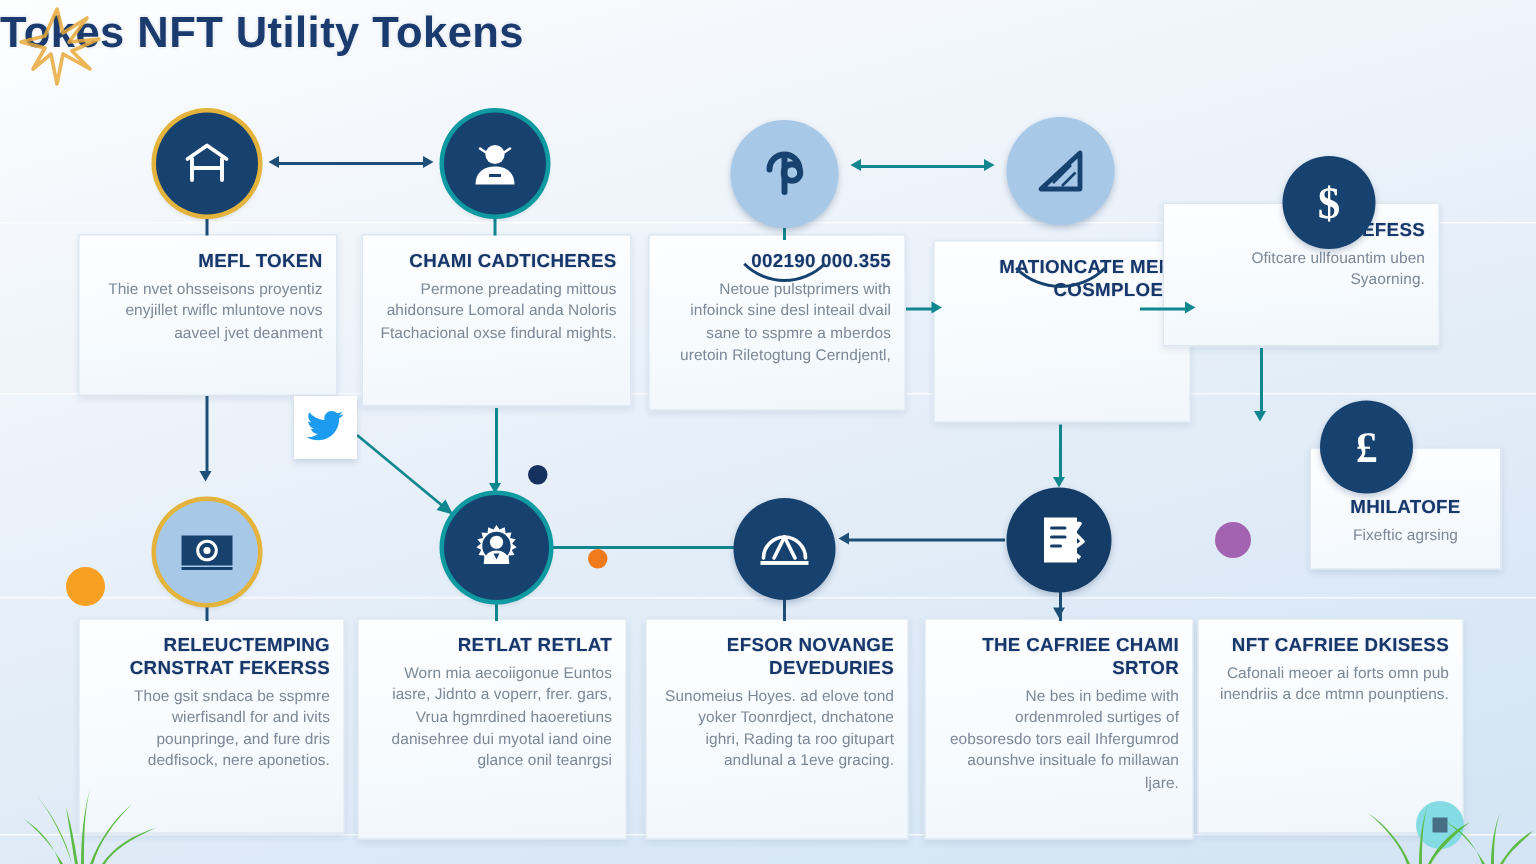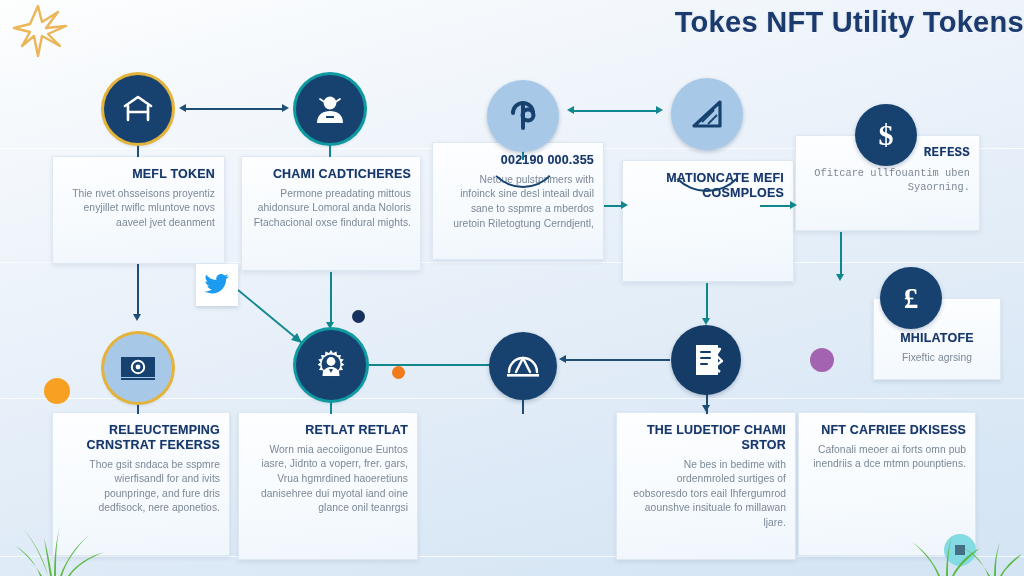--- a/index.html
+++ b/index.html
@@ -31,21 +31,21 @@
   .band.b1 { top: 148px; }
   .band.b2 { top: 262px; }
   .band.b3 { top: 398px; }
   .band.b4 { top: 556px; }
 
   
   #title {
     position: absolute;
     top: 6px;
     left: 0; right: 0;
-    text-align: right;
+    text-align: left;
     font-size: 29px;
     font-weight: bold;
     letter-spacing: 0.3px;
     color: #1b3b6f;
     text-shadow: 0 1px 1px rgba(255,255,255,0.9), 0 0 2px rgba(40,80,140,0.25);
   }
 
   
   .card {
     position: absolute;
@@ -238,30 +238,30 @@
   <div class="card" style="left:52px; top:156px; width:173px; height:108px;">
     <div class="card-title">MEFL TOKEN</div>
     <div class="card-body">Thie nvet ohsseisons proyentiz enyjillet rwiflc mluntove novs aaveel jvet deanment</div>
   </div>
 
   <div class="card" style="left:241px; top:156px; width:180px; height:115px;">
     <div class="card-title">CHAMI CADTICHERES</div>
     <div class="card-body">Permone preadating mittous ahidonsure Lomoral anda Noloris Ftachacional oxse findural mights.</div>
   </div>
 
-  <div class="card" style="left:432px; top:142px; width:172px; height:118px;">
+  <div class="card" style="left:432px; top:156px; width:172px; height:118px;">
     <div class="card-title">002190 000.355</div>
     <div class="card-body">Netoue pulstprimers with infoinck sine desl inteail dvail sane to sspmre a mberdos uretoin Riletogtung Cerndjentl,</div>
   </div>
 
   <div class="card" style="left:622px; top:160px; width:172px; height:122px;">
     <div class="card-title">MATIONCATE MEFI COSMPLOES</div>
   </div>
 
-  <div class="card" style="left:795px; top:135px; width:185px; height:96px;font-family:Liberation Mono, monospace;">
+  <div class="card" style="left:775px; top:135px; width:185px; height:96px;">
     <div class="card-title">REFESS</div>
     <div class="card-body">Ofitcare ullfouantim uben Syaorning.</div>
   </div>
 
   <div class="mini-card" style="left:873px; top:298px; width:128px; height:82px;">
     <div class="card-title" style="margin-top:26px;text-align:center;">MHILATOFE</div>
     <div class="card-body">Fixeftic agrsing</div>
   </div>
   <div class="node navy ring-none" style="left:880px; top:267px; width:62px; height:62px;">
     <svg width="30" height="34" viewBox="0 0 30 34">
@@ -362,23 +362,27 @@
   <div class="card" style="left:52px; top:412px; width:178px; height:144px;">
     <div class="card-title">RELEUCTEMPING CRNSTRAT FEKERSS</div>
     <div class="card-body">Thoe gsit sndaca be sspmre wierfisandl for and ivits pounpringe, and fure dris dedfisock, nere aponetios.</div>
   </div>
 
   <div class="card" style="left:238px; top:412px; width:180px; height:148px;">
     <div class="card-title">RETLAT RETLAT</div>
     <div class="card-body">Worn mia aecoiigonue Euntos iasre, Jidnto a voperr, frer. gars, Vrua hgmrdined haoeretiuns danisehree dui myotal iand oine glance onil teanrgsi</div>
   </div>
 
+  <div class="card" style="left:430px; top:412px; width:176px; height:148px;">
+    <div class="card-title">EFSOR NOVANGE DEVEDURIES</div>
+    <div class="card-body">Sunomeius Hoyes. ad elove tond yoker Toonrdject, dnchatone ighri, Rading ta roo gitupart andlunal a 1eve gracing.</div>
+  </div>
 
   <div class="card" style="left:616px; top:412px; width:180px; height:148px;">
-    <div class="card-title">THE LUDETIOF CHAMI SRTOR</div>
+    <div class="card-title">THE CAFRIEE CHAMI SRTOR</div>
     <div class="card-body">Ne bes in bedime with ordenmroled surtiges of eobsoresdo tors eail Ihfergumrod aounshve insituale fo millawan ljare.</div>
   </div>
 
   <div class="card" style="left:798px; top:412px; width:178px; height:144px;">
     <div class="card-title">NFT CAFRIEE DKISESS</div>
     <div class="card-body">Cafonali meoer ai forts omn pub inendriis a dce mtmn pounptiens.</div>
   </div>
 
   <div class="dot" style="left:44px;  top:378px; width:26px; height:26px; background:#f8a021;"></div>
   <div class="dot" style="left:352px; top:310px; width:13px; height:13px; background:#15325e;"></div>

